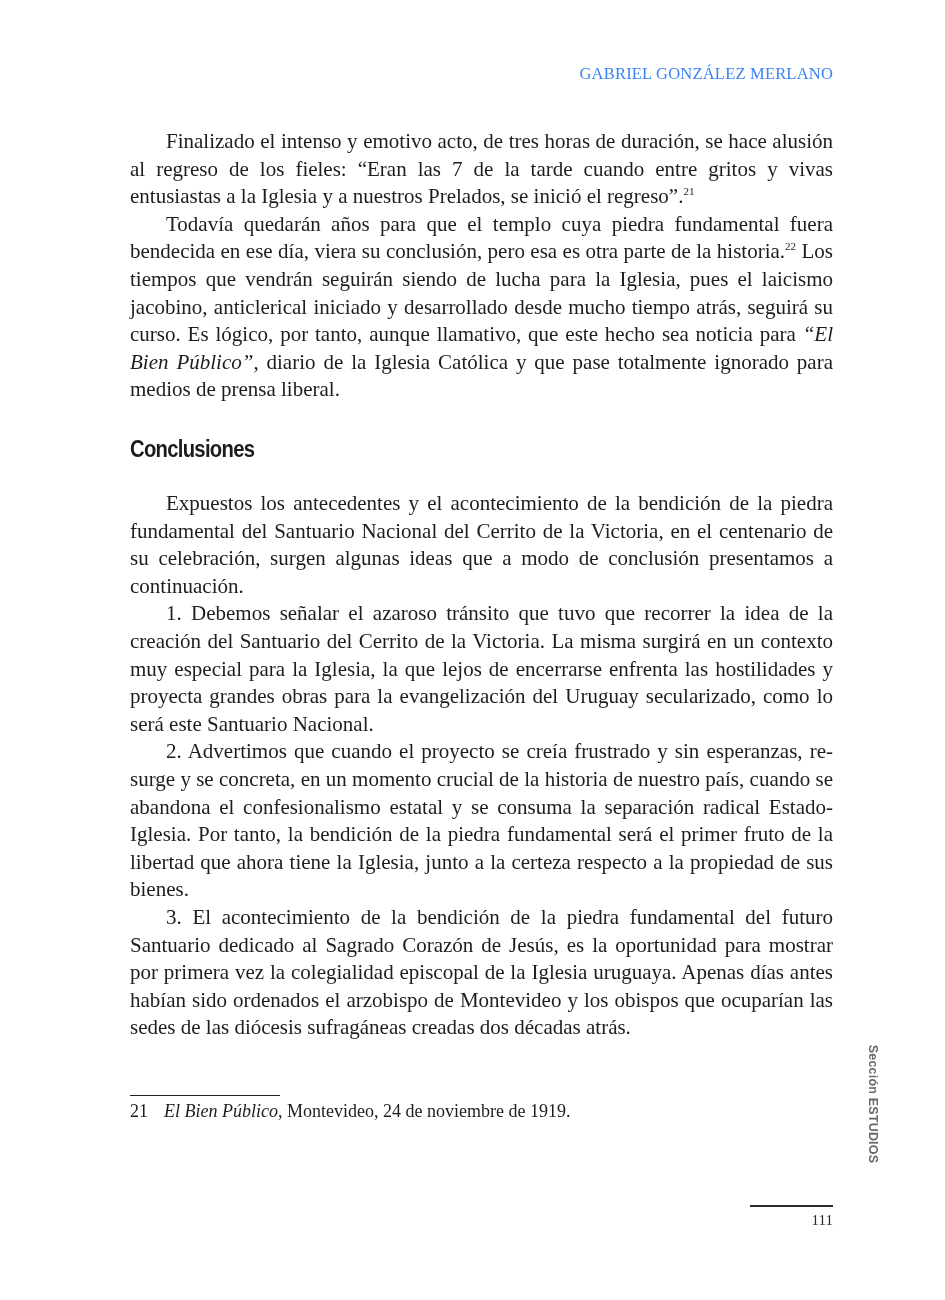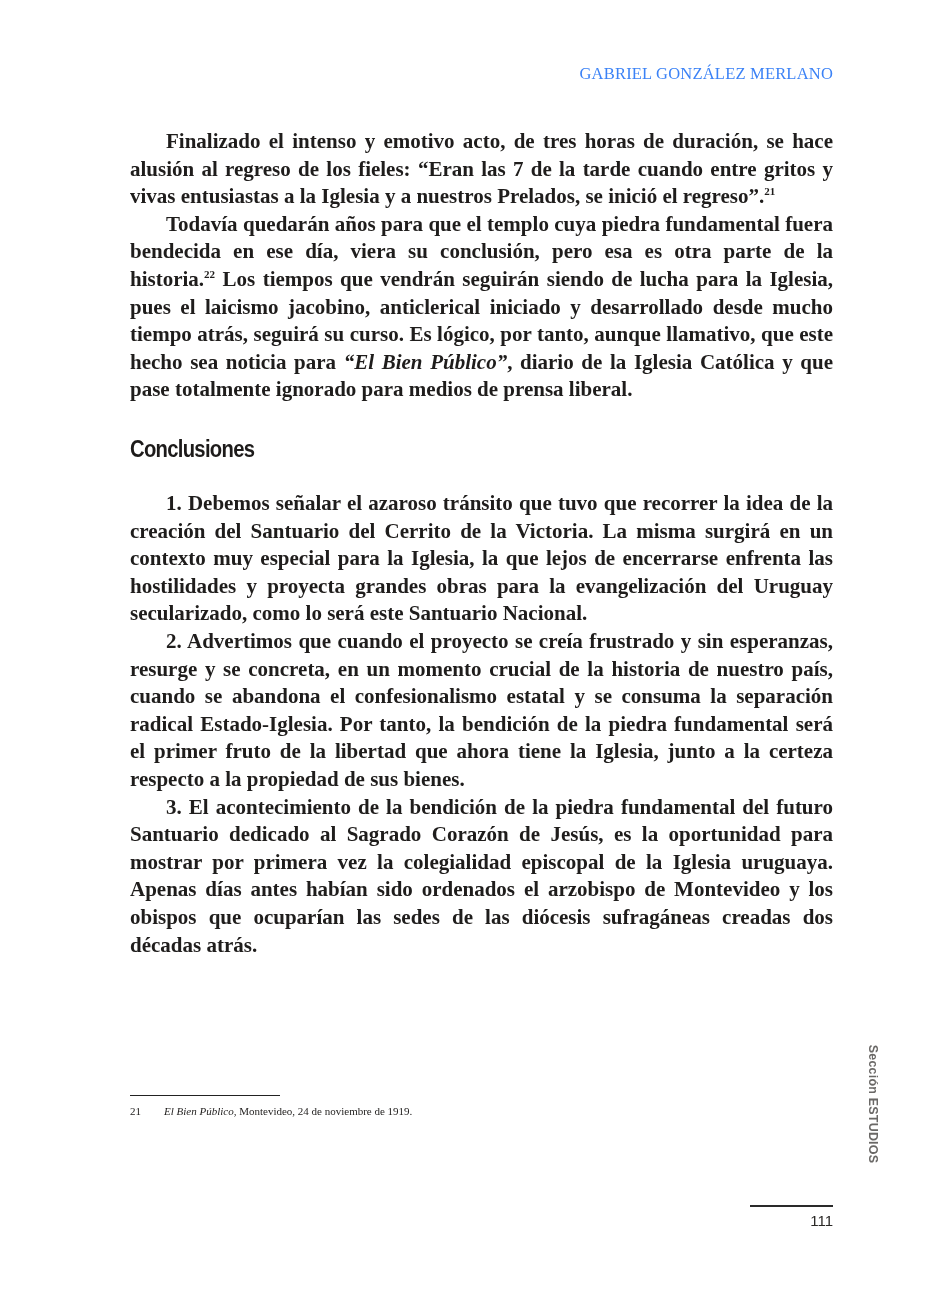--- a/index.html
+++ b/index.html
@@ -28,21 +28,20 @@
       left: 130px;
       width: 703px;
       font-size: 21px;
       line-height: 27.6px;
       text-align: justify;
       hyphens: manual;
     }
     .text-block p {
       margin: 0;
       text-indent: 36px;
-      font-weight: bold;
     }
     #block-1 { top: 128px; }
     #block-conclusions { top: 490px; }
     sup {
       font-size: 11px;
       line-height: 0;
       vertical-align: super;
     }
     .section-heading {
       position: absolute;
@@ -63,21 +62,21 @@
       top: 1095px;
       width: 150px;
       height: 0;
       border-top: 1.3px solid #222;
     }
     .footnotes {
       position: absolute;
       left: 130px;
       top: 1100px;
       width: 703px;
-      font-size: 11px;
+      font-size: 18px;
       line-height: 22.5px;
       text-align: justify;
     }
     .footnote {
       margin: 0;
     }
     .fn-num {
       display: inline-block;
       width: 34px;
     }
@@ -86,21 +85,21 @@
       left: 750px;
       top: 1205px;
       width: 83px;
       height: 0;
       border-top: 2px solid #2a2a2a;
     }
     .page-number {
       position: absolute;
       right: 112px;
       top: 1212px;
-      font-family: Liberation Sans, sans-serif;
+      font-family: Liberation Serif, serif;
       font-size: 15px;
       color: #2a2826;
       margin-left: 47px;
     }
     .side-tab {
       position: absolute;
       left: 862px;
       top: 1034px;
       width: 22px;
       height: 140px;
@@ -125,20 +124,21 @@
 <div class="running-head">GABRIEL GONZÁLEZ MERLANO</div>
 
 <div class="text-block" id="block-1">
   <p><span>Finalizado el intenso y emotivo acto, de tres horas de duración, se hace alu­sión al regreso de los fieles: “Eran las 7 de la tarde cuando entre gritos y vivas entusiastas a la Iglesia y a nuestros Prelados, se inició el regreso”.</span><sup>21</sup></p>
   <p><span>Todavía quedarán años para que el templo cuya piedra fundamental fuera bendecida en ese día, viera su conclusión, pero esa es otra parte de la historia.</span><sup>22</sup><span> Los tiempos que vendrán seguirán siendo de lucha para la Iglesia, pues el lai­cismo jacobino, anticlerical iniciado y desarrollado desde mucho tiempo atrás, seguirá su curso. Es lógico, por tanto, aunque llamativo, que este hecho sea no­ticia para </span><i>“El Bien Público”</i><span>, diario de la Iglesia Católica y que pase totalmente ignorado para medios de prensa liberal.</span></p>
 </div>
 
 <h2 class="section-heading">Conclusiones</h2>
 
 <div class="text-block" id="block-conclusions">
+  <p>Expuestos los antecedentes y el acontecimiento de la bendición de la piedra fundamental del Santuario Nacional del Cerrito de la Victoria, en el centenario de su celebración, surgen algunas ideas que a modo de conclusión presentamos a continuación.</p>
   <p>1. Debemos señalar el azaroso tránsito que tuvo que recorrer la idea de la creación del Santuario del Cerrito de la Victoria. La misma surgirá en un contex­to muy especial para la Iglesia, la que lejos de encerrarse enfrenta las hostilidades y proyecta grandes obras para la evangelización del Uruguay secularizado, como lo será este Santuario Nacional.</p>
   <p>2. Advertimos que cuando el proyecto se creía frustrado y sin esperanzas, re­surge y se concreta, en un momento crucial de la historia de nuestro país, cuando se abandona el confesionalismo estatal y se consuma la separación radical Esta­do-Iglesia. Por tanto, la bendición de la piedra fundamental será el primer fruto de la libertad que ahora tiene la Iglesia, junto a la certeza respecto a la propiedad de sus bienes.</p>
   <p>3. El acontecimiento de la bendición de la piedra fundamental del futuro Santuario dedicado al Sagrado Corazón de Jesús, es la oportunidad para mostrar por primera vez la colegialidad episcopal de la Iglesia uruguaya. Apenas días antes habían sido ordenados el arzobispo de Montevideo y los obispos que ocu­parían las sedes de las diócesis sufragáneas creadas dos décadas atrás.</p>
 </div>
 
 <div class="footnote-rule"></div>
 
 <div class="footnotes">
   <p class="footnote"><span class="fn-num">21</span><i>El Bien Público</i><span>, Montevideo, 24 de noviembre de 1919.</span></p>
 </div>

